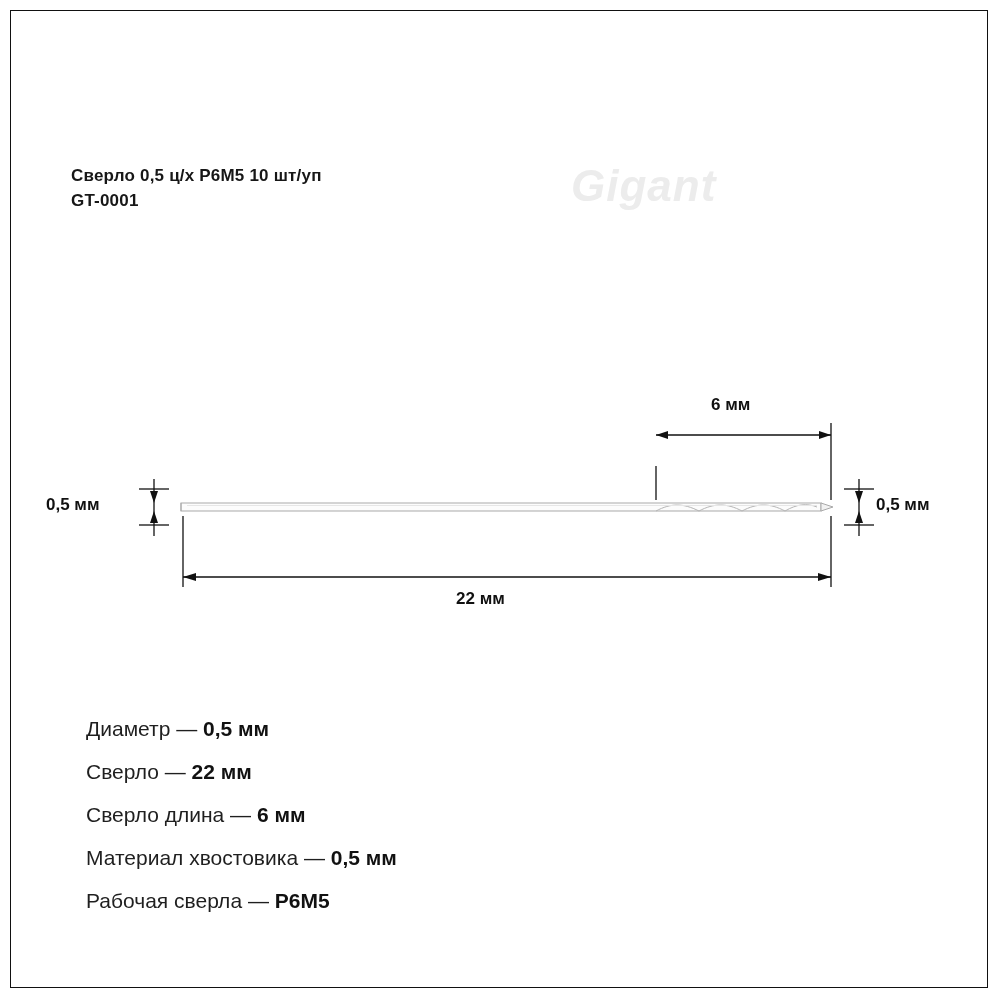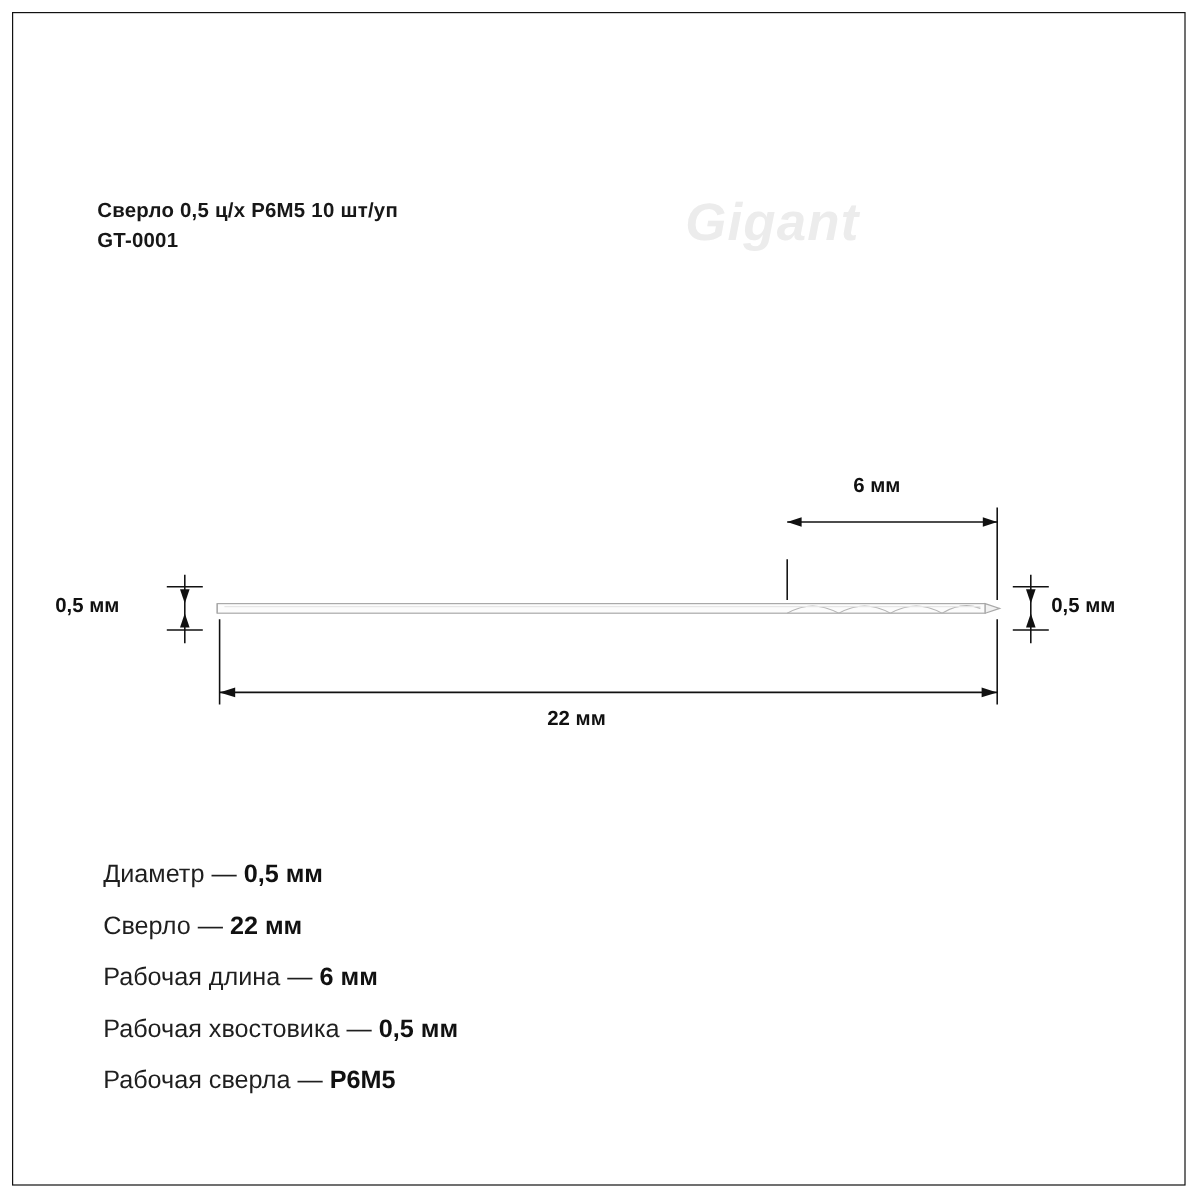--- a/index.html
+++ b/index.html
@@ -21,21 +21,21 @@
     width: 978px;
     height: 978px;
     border: 1px solid #111111;
     background: #ffffff;
     box-sizing: border-box;
   }
 
   
   .title-block {
     position: absolute;
-    left: 70px;
+    left: 60px;
     top: 153px;
     line-height: 1.45;
   }
   .title-line {
     font-size: 17px;
     font-weight: bold;
     letter-spacing: 0.2px;
     color: #171717;
     white-space: nowrap;
   }
@@ -167,25 +167,25 @@
   <div class="specs">
     <div class="spec-row">
       <span>Диаметр —</span>
       <span class="val">0,5 мм</span>
     </div>
     <div class="spec-row">
       <span>Сверло —</span>
       <span class="val">22 мм</span>
     </div>
     <div class="spec-row">
-      <span>Рабочая длина —</span>
+      <span>Сверло длина —</span>
       <span class="val">6 мм</span>
     </div>
     <div class="spec-row">
-      <span>Рабочая хвостовика —</span>
+      <span>Материал хвостовика —</span>
       <span class="val">0,5 мм</span>
     </div>
     <div class="spec-row">
       <span>Рабочая сверла —</span>
       <span class="val">Р6М5</span>
     </div>
   </div>
 
 </div>
 

